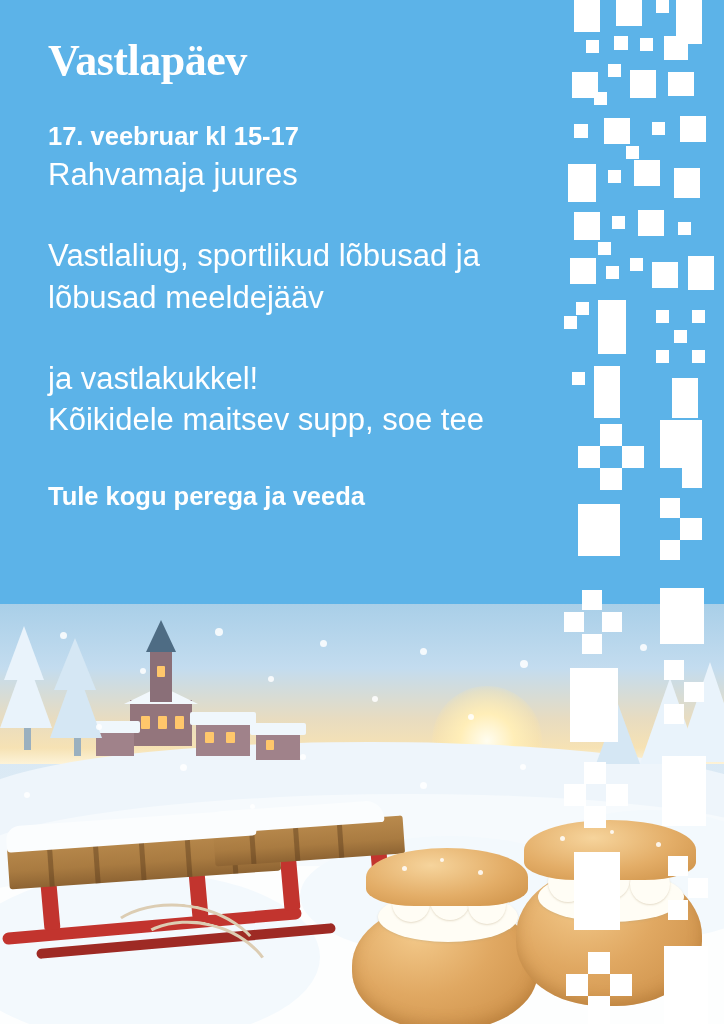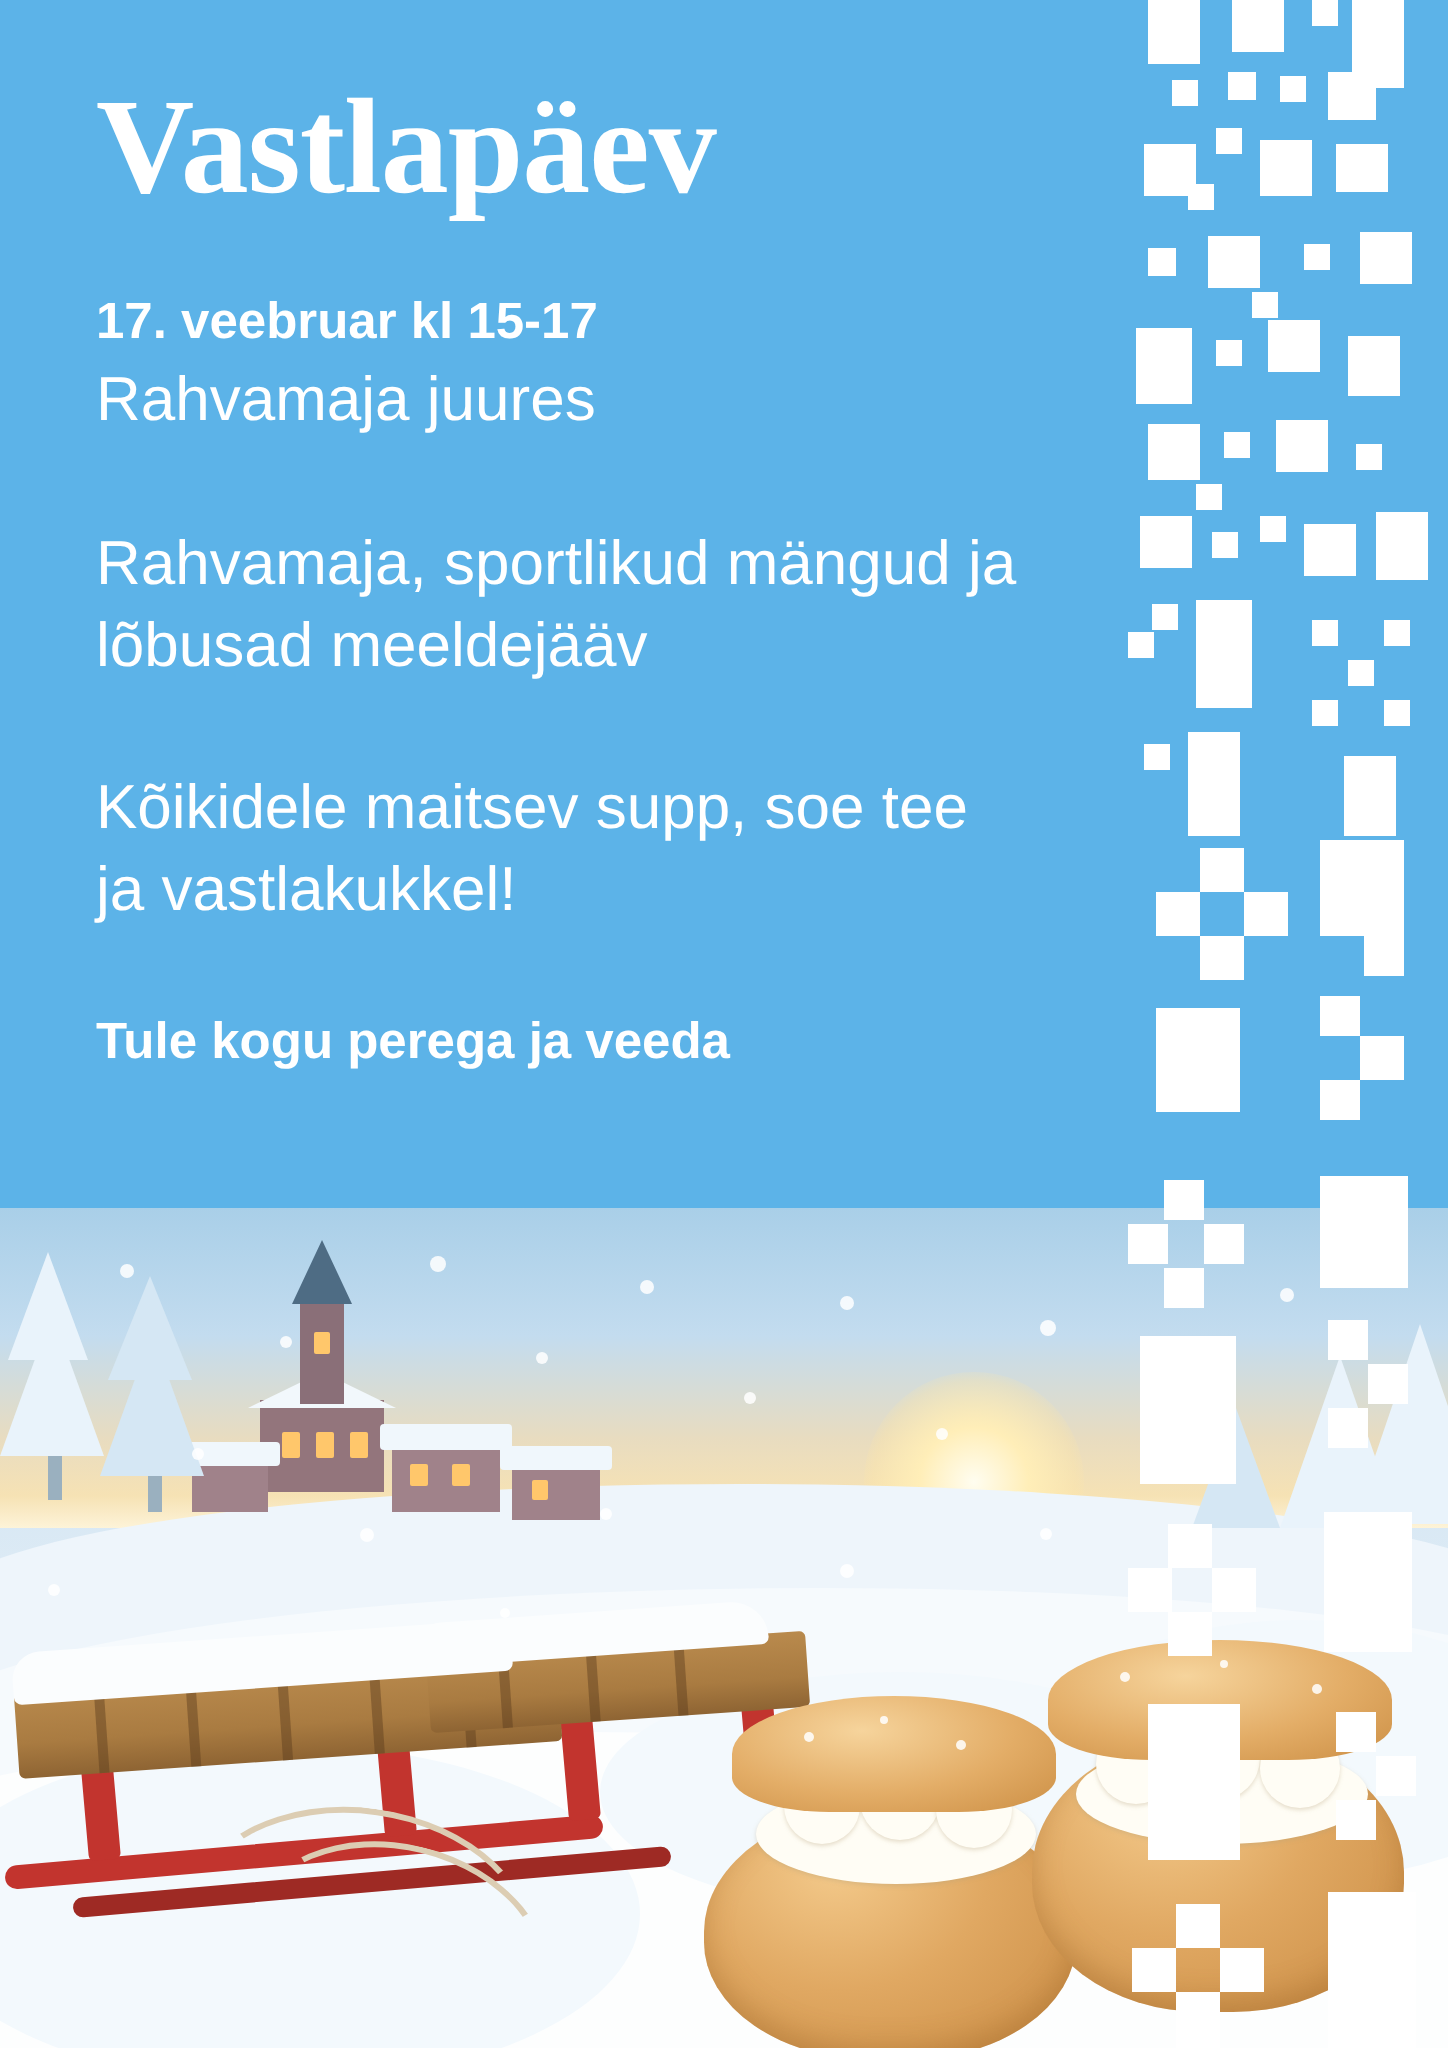--- a/index.html
+++ b/index.html
@@ -33,21 +33,21 @@
     position: absolute;
     left: 48px;
     top: 38px;
     width: 505px;
     z-index: 4;
   }
 
   .title {
     font-family: "Liberation Serif", serif;
     font-weight: bold;
-    font-size: 68px;
+    font-size: 44px;
     line-height: 1.05;
     color: #ffffff;
     letter-spacing: -0.5px;
     margin: 0 0 36px 0;
   }
 
   .line {
     color: #ffffff;
     font-size: 31px;
     line-height: 1.33;
@@ -408,26 +408,26 @@
     <div class="flake" style="left:250px;top:200px;width:5px;height:5px;"></div>
   </div>
 
   <div class="text-block">
     <h1 class="title">Vastlapäev</h1>
 
     <p class="line bold">17. veebruar kl 15-17</p>
     <p class="line">Rahvamaja juures</p>
     <div class="gap-md"></div>
 
-    <p class="line">Rahvamaja, sportlikud mängud ja</p>
+    <p class="line">Vastlaliug, sportlikud lõbusad ja</p>
     <p class="line">lõbusad meeldejääv</p>
     <div class="gap-md"></div>
 
+    <p class="line">ja vastlakukkel!</p>
     <p class="line">Kõikidele maitsev supp, soe tee</p>
-    <p class="line">ja vastlakukkel!</p>
     <div class="gap-md"></div>
 
     <p class="line bold">Tule kogu perega ja veeda</p>
   </div>
 
   <div class="mosaic">
 
     <div class="sq" style="left:10px;top:0px;width:26px;height:32px;"></div>
     <div class="sq" style="left:52px;top:0px;width:26px;height:26px;"></div>
     <div class="sq" style="left:92px;top:0px;width:13px;height:13px;"></div>

